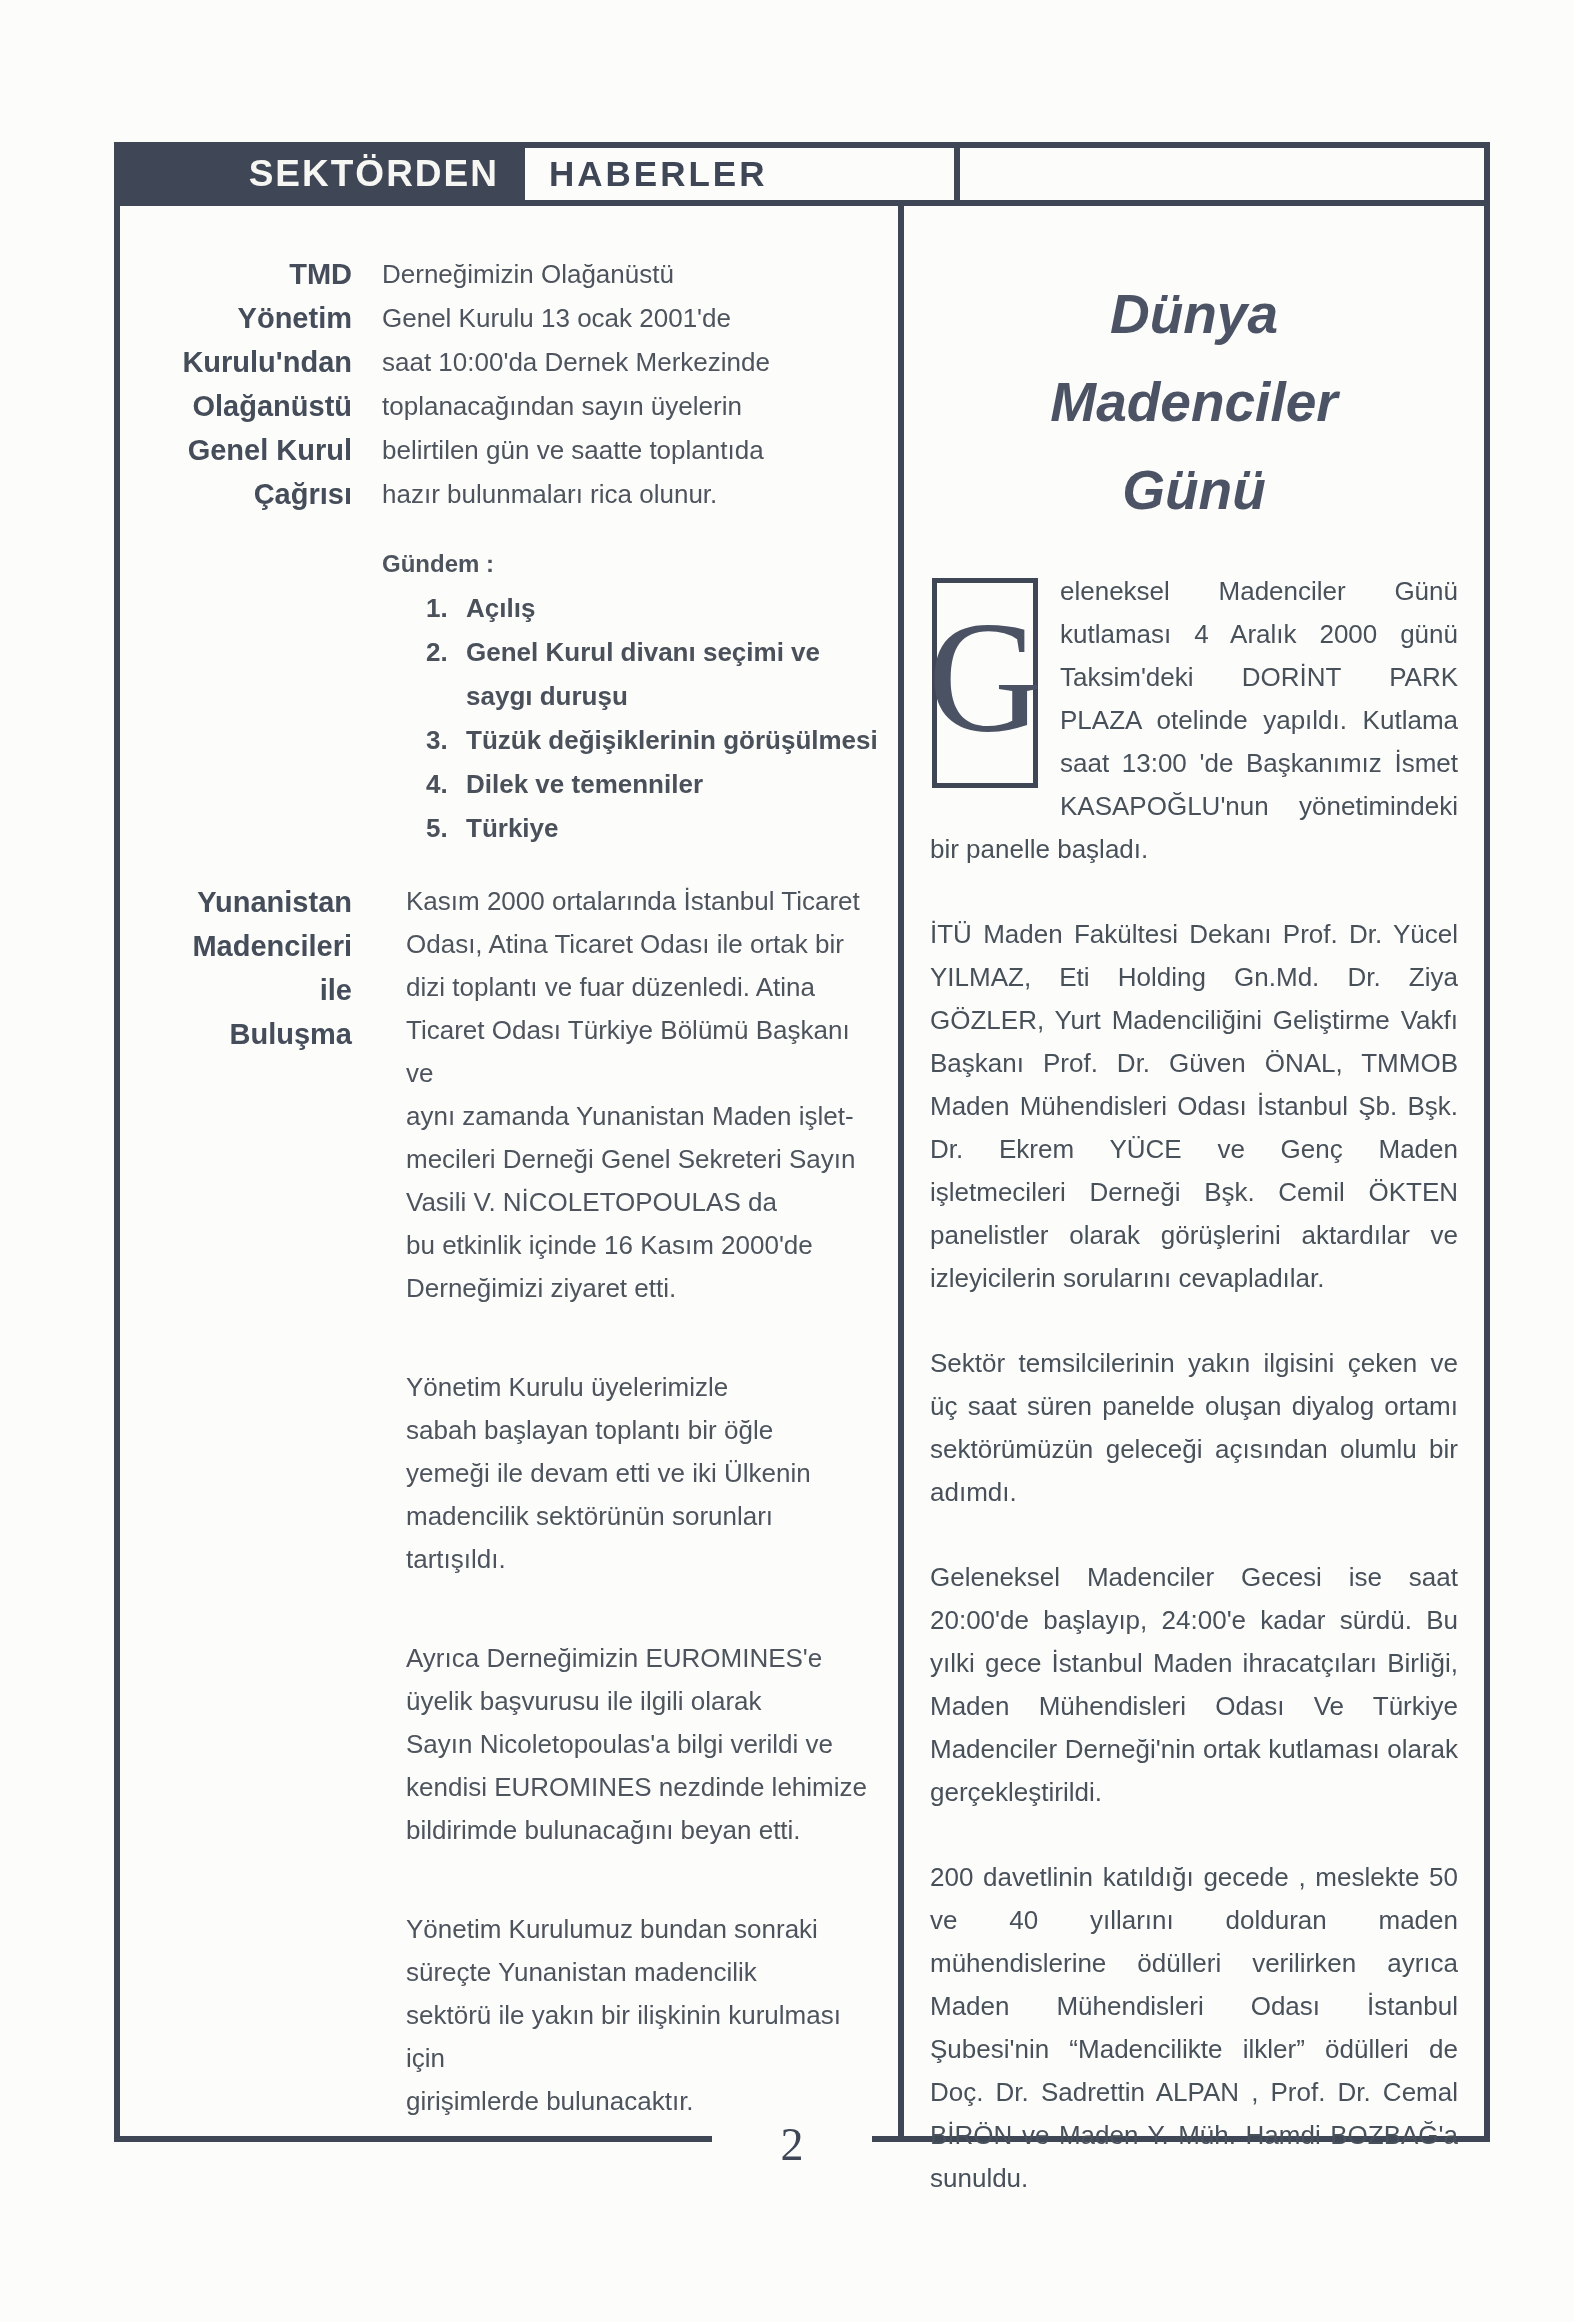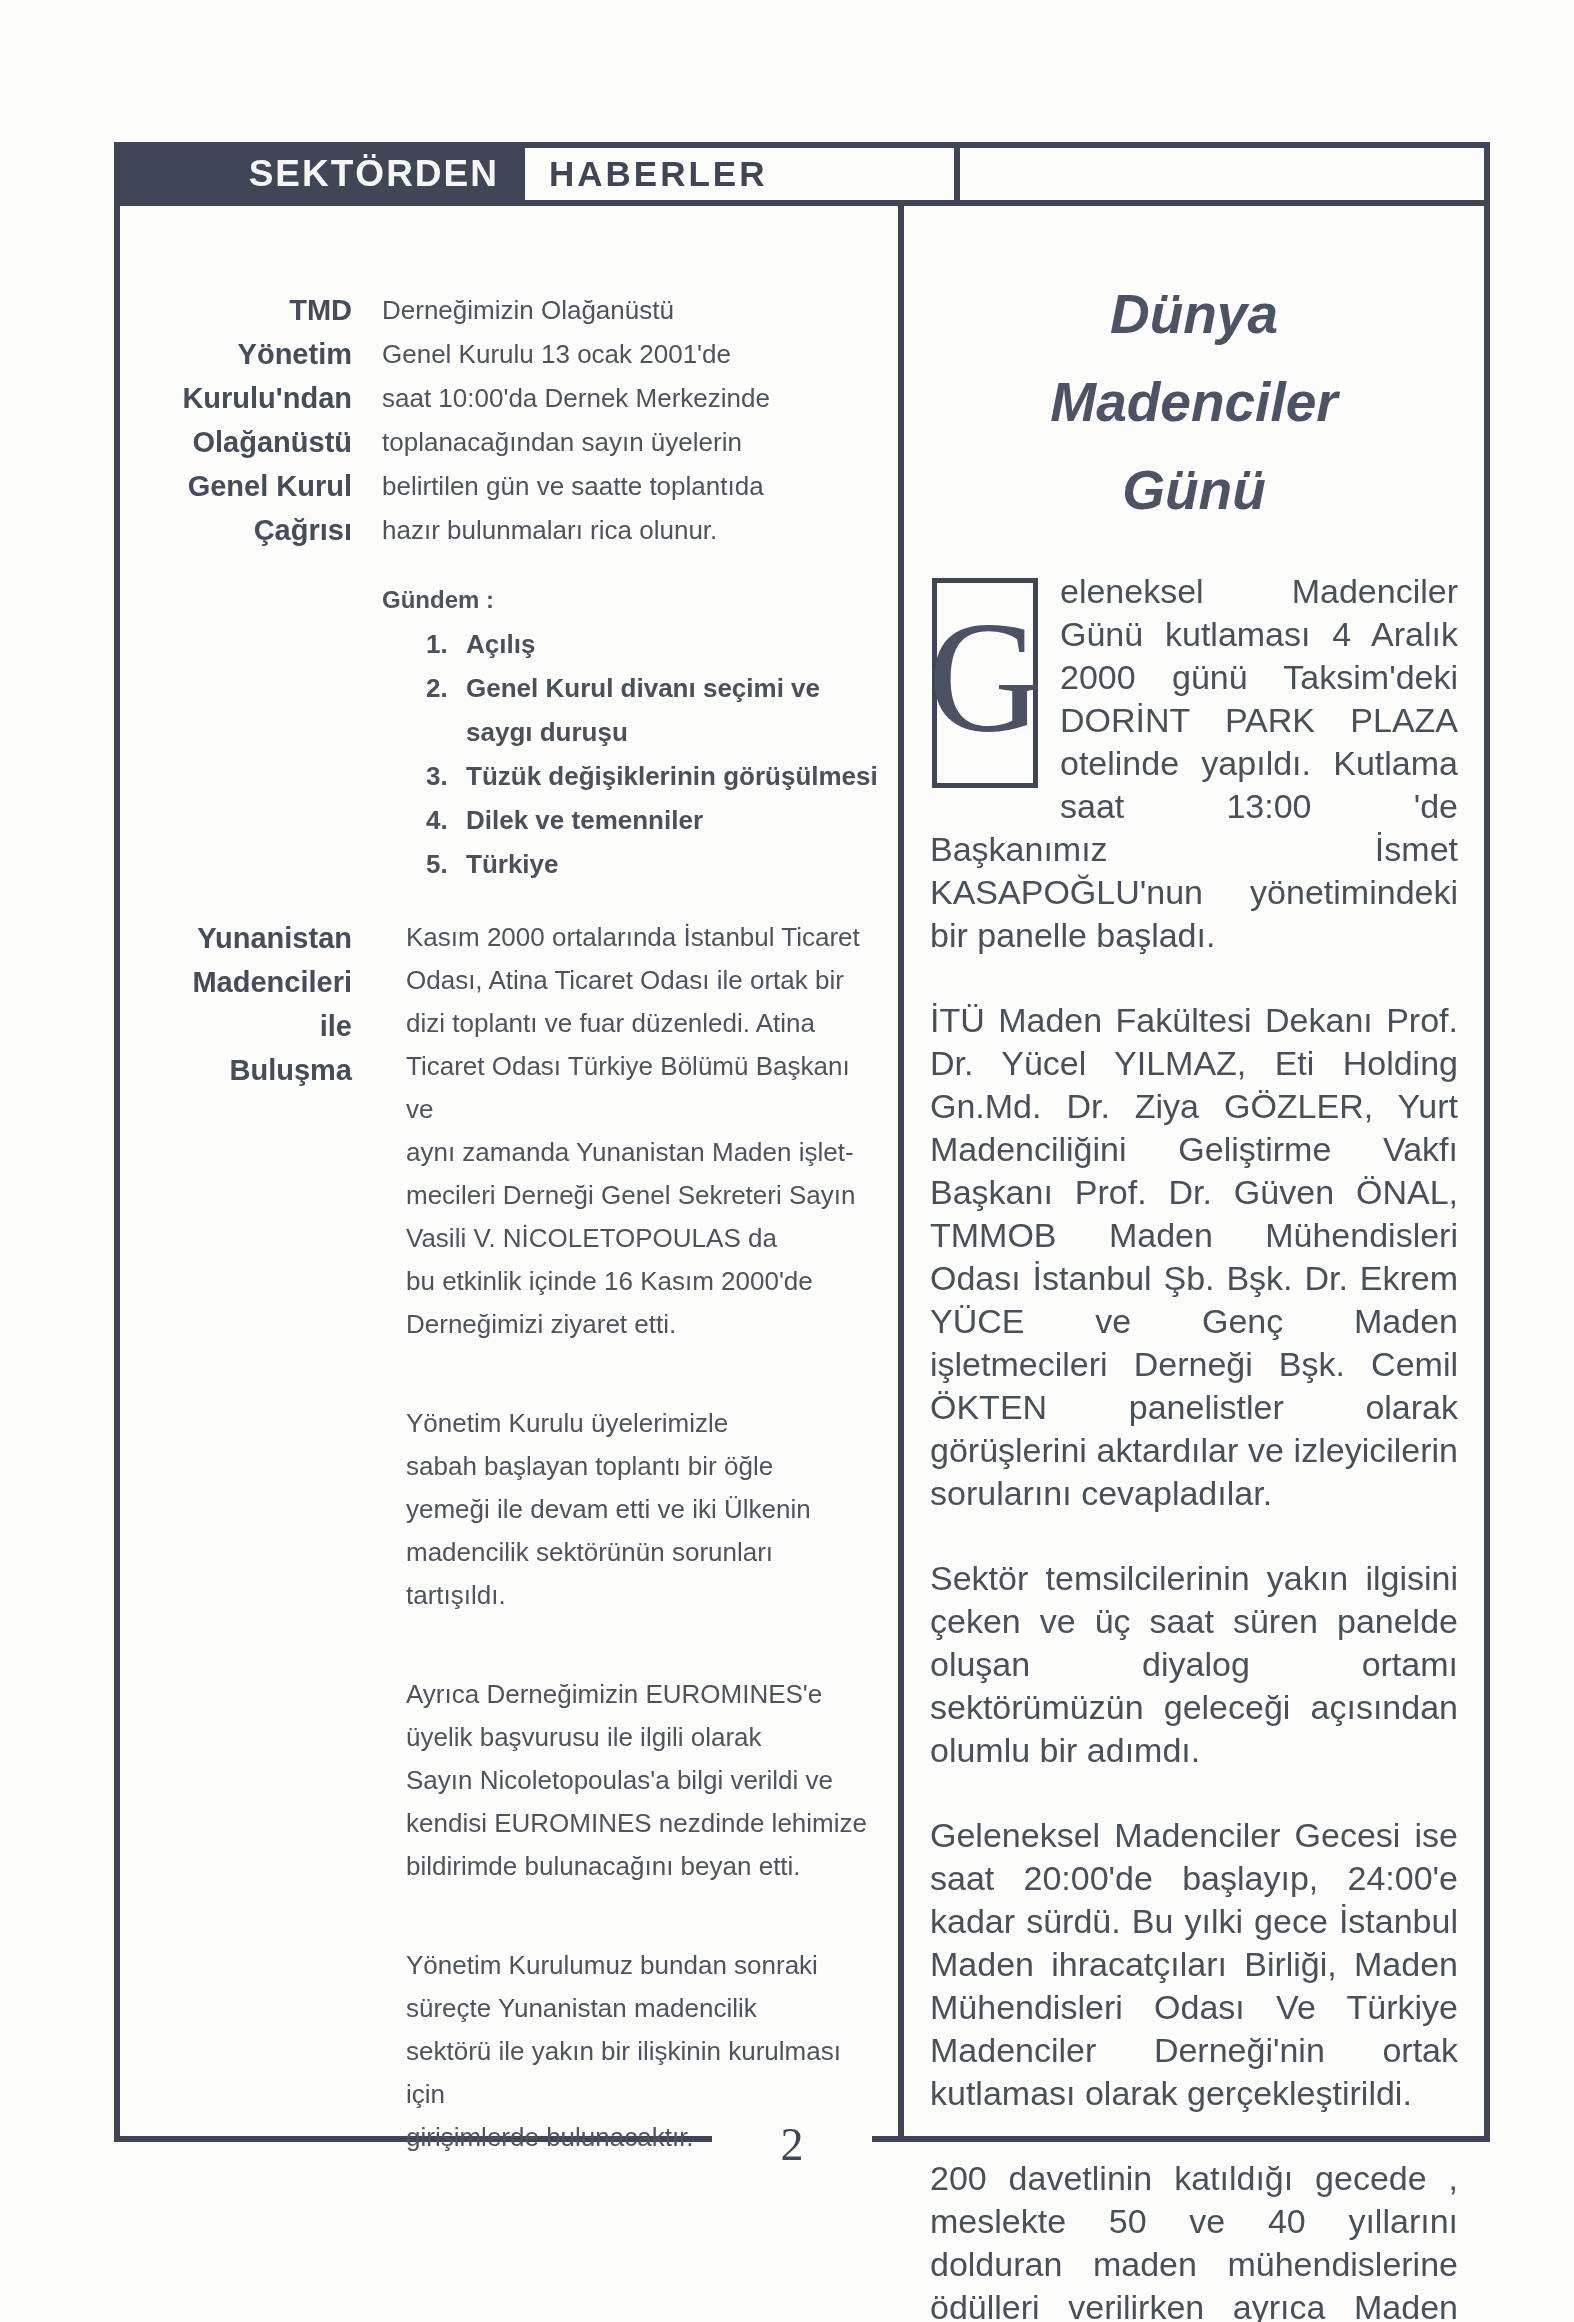--- a/index.html
+++ b/index.html
@@ -21,21 +21,21 @@
   .header-dark{width:405px;background:var(--ink);color:#f6f6f3;
     display:flex;align-items:center;justify-content:flex-end;
     padding-right:26px;font-size:37px;font-weight:bold;letter-spacing:2px;}
   .header-light{width:429px;display:flex;align-items:center;
     padding-left:24px;font-size:35px;font-weight:bold;letter-spacing:3px;
     color:var(--ink);}
   .header-spacer{flex:1;border-left:6px solid var(--ink);}
 
   
   .columns{display:flex;height:1930px;}
-  .col-left{width:778px;padding:82px 14px 0 8px;}
+  .col-left{width:778px;padding:46px 14px 0 8px;}
   .col-divider{width:6px;background:var(--ink);height:100%;}
   .col-right{flex:1;padding:64px 26px 0 26px;}
 
   
   .news-item{display:flex;}
   .news-label{width:224px;text-align:right;font-weight:bold;font-size:29px;
     line-height:44px;color:#454d5a;white-space:pre-line;flex-shrink:0;}
   .news-body{margin-left:30px;width:500px;}
   .announce{font-size:26px;line-height:44px;white-space:pre-line;
     margin-bottom:26px;}
@@ -46,21 +46,21 @@
   .agenda .num{width:40px;flex-shrink:0;}
   .agenda .txt{white-space:pre-line;}
   .section-2{margin-top:30px;gap:24px;}
   .lpara{font-size:26px;line-height:43px;white-space:pre-line;
     margin-bottom:56px;}
 
   
   .article-title{font-family:Liberation Sans, sans-serif;
     font-style:italic;font-weight:600;font-size:55px;line-height:88px;
     text-align:center;color:#4b5365;white-space:pre-line;margin-bottom:36px;}
-  .rpara{font-size:34px;line-height:43px;text-align:justify;
+  .rpara{font-size:26px;line-height:43px;text-align:justify;
     color:#48505a;margin-bottom:42px;}
   .lead{margin-bottom:0;}
   .dropcap-box{float:left;width:106px;height:210px;border:5px solid var(--ink);
     margin:8px 22px 4px 2px;display:flex;align-items:center;justify-content:center;}
   .dropcap-box span{font-family:"Liberation Serif",serif;font-size:158px;
     line-height:1;color:#4a5264;transform:translateY(-6px);}
 
   
   .page-number{position:absolute;left:712px;top:2118px;width:160px;
     text-align:center;background:var(--paper);

